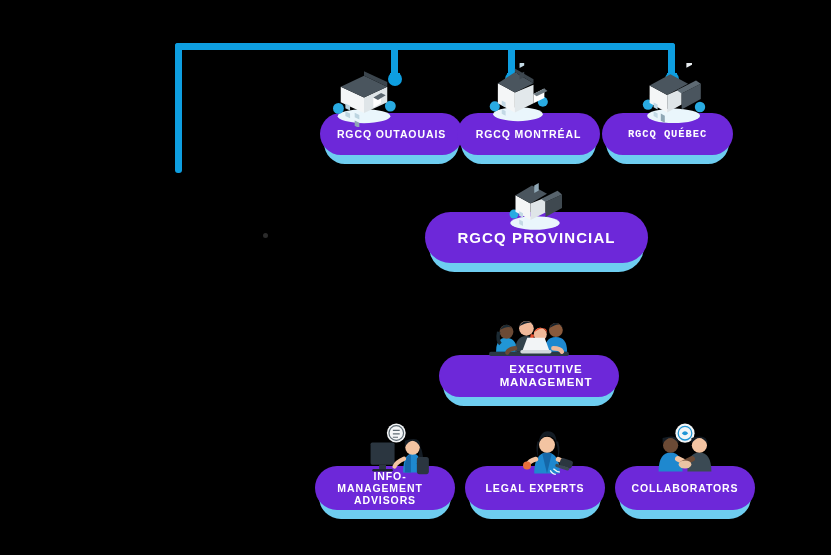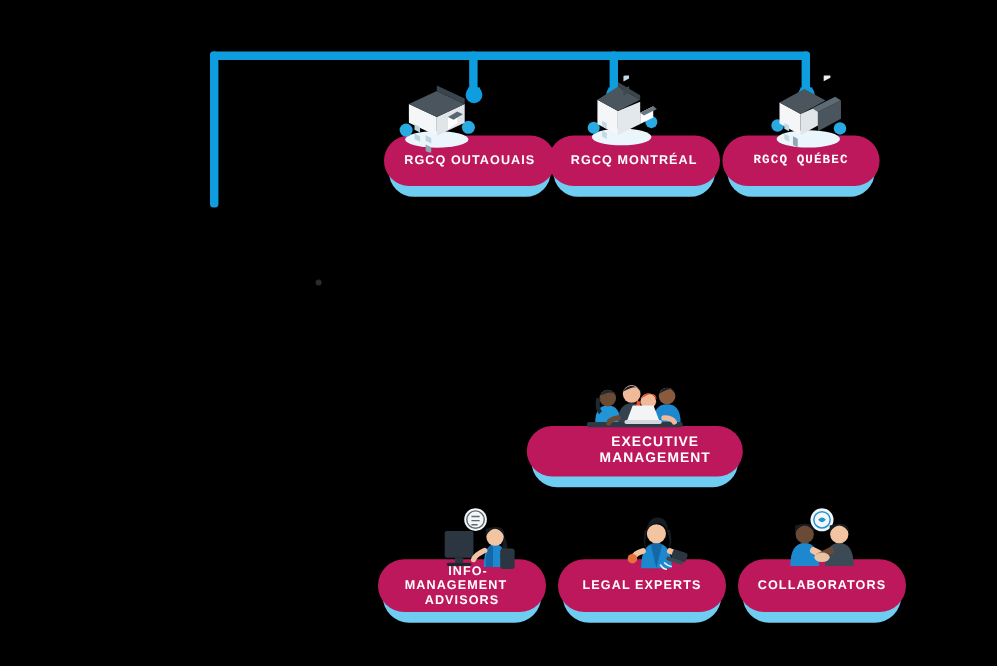--- a/index.html
+++ b/index.html
@@ -20,21 +20,21 @@
   .arrowhead::after{
     content:"";position:absolute;left:2px;top:1px;
     width:10px;height:10px;background:#0e9ee0;
     border-radius:0 0 6px 6px;
   }
 
   
   .node{position:absolute;}
   .pill{
     position:absolute;left:0;top:0;width:100%;height:100%;
-    background:#be185d;border-radius:999px;
+    background:#6d28d9;border-radius:999px;
     display:flex;align-items:center;justify-content:center;
     text-align:center;z-index:2;
   }
   .pill-shadow{
     position:absolute;left:4px;top:9px;width:calc(100% - 8px);height:100%;
     background:#6ecdf0;border-radius:999px;z-index:1;
   }
   .pill span{
     color:#ffffff;font-weight:bold;letter-spacing:.9px;
     line-height:1.15;padding:0 10px;
@@ -154,20 +154,38 @@
       <rect x="27" y="35" width="5" height="6" fill="#c3d9e5" transform="skewY(28)"></rect>
       <rect x="27" y="46" width="5" height="6" fill="#c3d9e5" transform="skewY(28)"></rect>
       <rect x="36" y="44" width="5" height="9" fill="#8fa7b5" transform="skewY(28)"></rect>
       <rect x="68" y="36" width="7" height="6" fill="#e9eef1" transform="skewY(-28)"></rect>
     </svg>
     <div class="pill">
       <span>RGCQ QUÉBEC</span>
     </div>
   </div>
 
+  <div class="node lg" style="left:425px;top:212px;width:223px;height:51px;">
+    <div class="pill-shadow"></div>
+    <svg class="icon" viewBox="0 0 100 80" width="76" height="60" style="left:72px;top:-37px;">
+      <ellipse cx="50" cy="64" rx="33" ry="9" fill="#eaf6fc"></ellipse>
+      <circle cx="22" cy="52" r="6" fill="#29abe2"></circle>
+      <polygon points="44,60 24,49 24,27 44,38" fill="#f4f6f7"></polygon>
+      <polygon points="44,38 24,27 46,14 66,25" fill="#4a555e"></polygon>
+      <polygon points="44,60 64,50 64,30 44,38" fill="#dfe5e8"></polygon>
+      <polygon points="64,56 86,44 86,26 64,36" fill="#3f4950"></polygon>
+      <polygon points="64,36 86,26 80,21 58,32" fill="#58646d"></polygon>
+      <rect x="29" y="33" width="5" height="6" fill="#c3d9e5" transform="skewY(28)"></rect>
+      <rect x="29" y="44" width="5" height="6" fill="#c3d9e5" transform="skewY(28)"></rect>
+      <rect x="49" y="40" width="6" height="10" fill="#8fa7b5" transform="skewY(-28)"></rect>
+    </svg>
+    <div class="pill">
+      <span>RGCQ PROVINCIAL</span>
+    </div>
+  </div>
 
   <div class="node md" style="left:439px;top:355px;width:180px;height:42px;">
     <div class="pill-shadow"></div>
     <svg class="icon" viewBox="0 0 120 70" width="104" height="61" style="left:38px;top:-52px;">
       <rect x="14" y="56" width="92" height="5" rx="2" fill="#2b3a45"></rect>
       <g>
         <path d="M22 56 q0-16 12-16 q12 0 12 16 z" fill="#2196d6"></path>
         <circle cx="34" cy="33" r="8" fill="#6b4a35"></circle>
         <path d="M26 31 q8-12 16 0 q-3-7-16 0z" fill="#1b2a33"></path>
         <path d="M25 33 q-2 10 2 14" stroke="#1b2a33" stroke-width="4" fill="none"></path>

